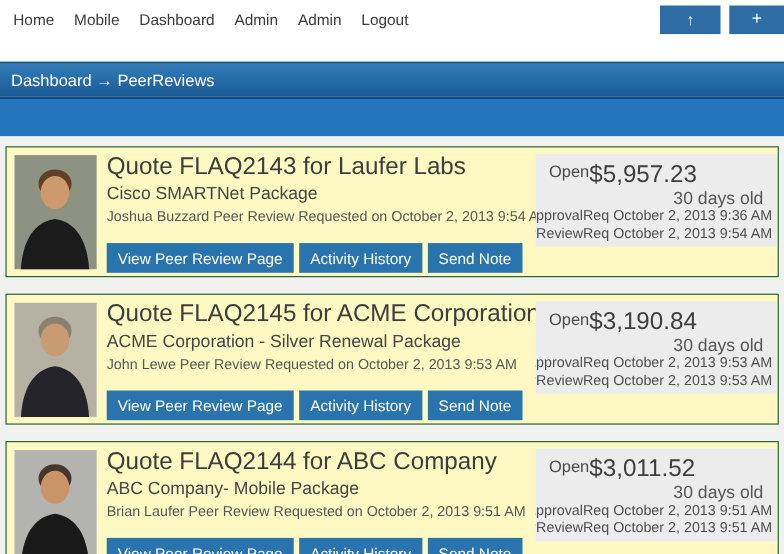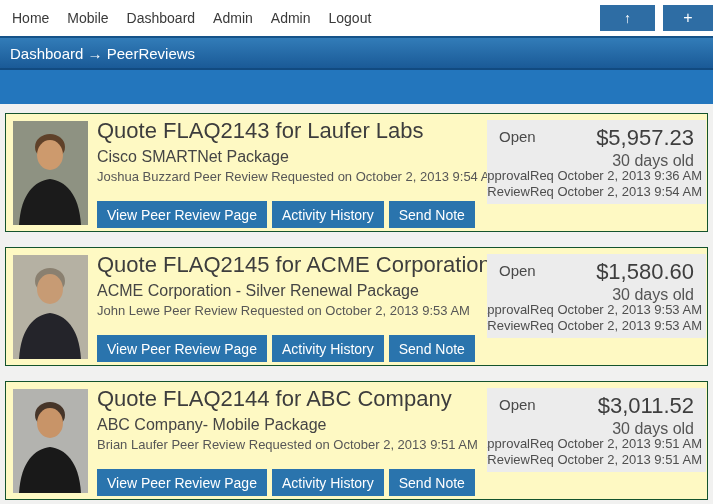--- a/index.html
+++ b/index.html
@@ -10,21 +10,21 @@
   .topnav { height:36px; display:flex; align-items:center; padding-left:3px; background:#fff; }
   .topnav a { font-size:14px; color:#3a3a3a; text-decoration:none; padding:0 9px; cursor:pointer; }
   .nav-btns { margin-left:auto; display:flex; gap:8px; }
   .nav-btn { width:55px; height:26px; border:none; background:#2e6da4; color:#fff;
     font-size:14px; cursor:pointer; display:flex; align-items:center; justify-content:center; }
   .nav-btn.plus { width:50px; font-size:16px; }
 
   
   .crumbbar { height:34px; background:linear-gradient(#327cb8,#1a5a97);
     border-top:2px solid #155389; border-bottom:2px solid #114a80;
-    display:flex; align-items:center; padding-left:10px; }
+    display:flex; align-items:center; padding-left:10px;margin-top:20px; }
   .crumbbar span { color:#fff; font-size:15px; }
   .subbar { height:34px; background:#2376bd; }
 
   
   .content { height:400px; background:#f1f1f0; padding:9px 5px 0 5px; }
   .card { position:relative; height:119px; background:#fef9c3; border:1px solid #14532d; margin-bottom:15px; }
 
   .photo { position:absolute; left:7px; top:7px; width:75px; height:104px; display:block; }
 
   .info { position:absolute; left:91px; top:3px; white-space:nowrap; }
@@ -32,21 +32,21 @@
   .pkg   { font-size:16px; color:#454545; line-height:23px; }
   .meta  { font-size:13px; color:#575757; line-height:17px; }
 
   .btn-row { position:absolute; left:91px; top:87px; display:flex; gap:5px; }
   .card-btn { background:#2a74ad; color:#fff; border:none; height:27px;
     padding:0 10px; font-size:14px; font-family:inherit; cursor:pointer; white-space:nowrap; }
 
   .panel { position:absolute; right:1px; top:6px; width:219px; height:84px; background:#ececec; }
   .panel-top { padding:6px 12px 0 12px; overflow:hidden; }
   .status { float:left; font-size:15px; color:#4a4a4a; line-height:22px; }
-  .amount { text-align:right; font-size:22px; color:#3e3e3e; line-height:24px; }
+  .amount { font-size:22px; color:#3e3e3e; line-height:24px; }
   .age    { text-align:right; font-size:16px; color:#555; line-height:21px; }
   .stamps { position:absolute; left:0; right:4px; bottom:5px; }
   .clipline { position:relative; height:15px; overflow:hidden; margin-top:1px; }
   .clipline span { position:absolute; right:0; top:0; white-space:nowrap; font-size:13px; color:#4e4e4e; }
 </style>
 </head>
 <body>
 
 <div class="topnav">
   <a>Home</a>
@@ -119,21 +119,21 @@
       <div class="meta">John Lewe Peer Review Requested on October 2, 2013 9:53 AM</div>
     </div>
     <div class="btn-row">
       <button class="card-btn">View Peer Review Page</button>
       <button class="card-btn">Activity History</button>
       <button class="card-btn">Send Note</button>
     </div>
     <div class="panel">
       <div class="panel-top">
         <span class="status">Open</span>
-        <div class="amount">$1,580.60</div>
+        <div class="amount">$3,190.84</div>
         <div class="age">30 days old</div>
       </div>
       <div class="stamps">
         <div class="clipline">
             <span>ApprovalReq October 2, 2013 9:53 AM</span>
           </div>
         <div class="clipline">
             <span>PeerReviewReq October 2, 2013 9:53 AM</span>
           </div>
       </div>

